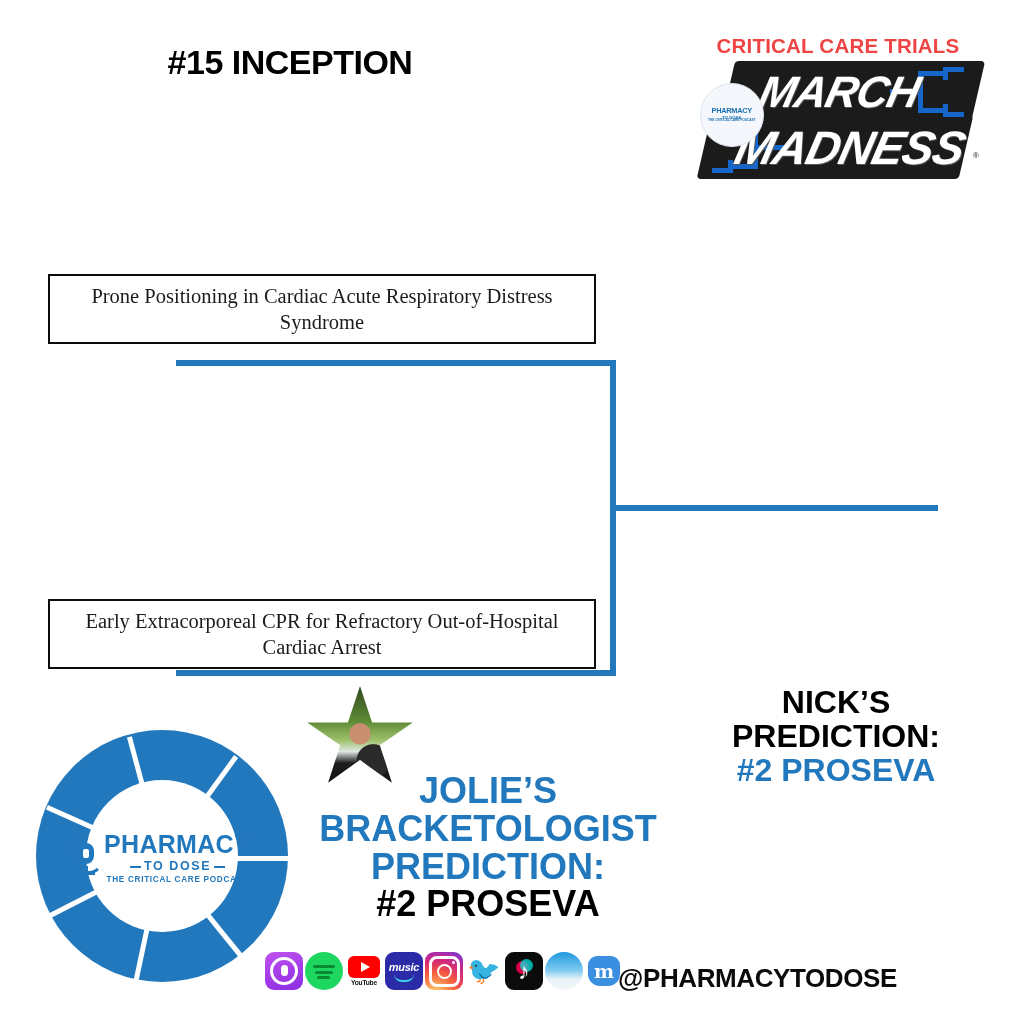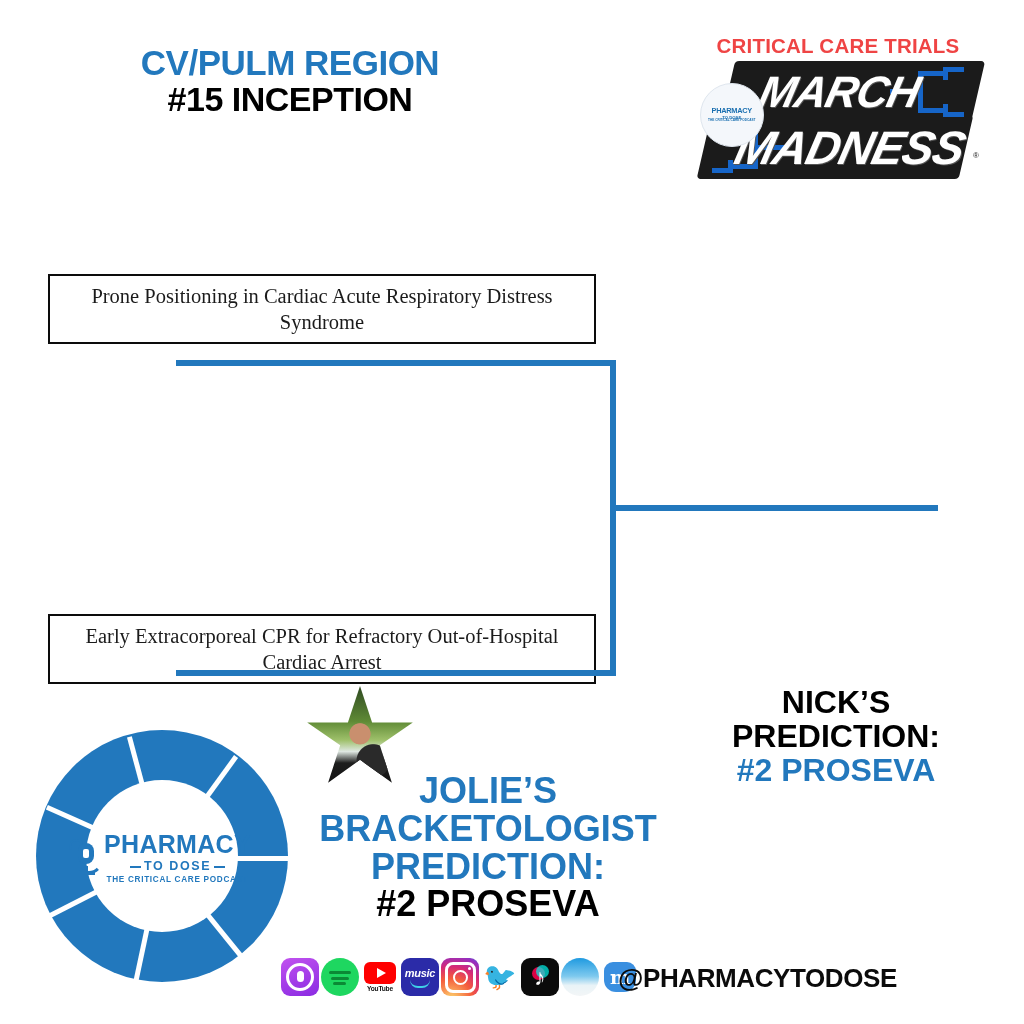--- a/index.html
+++ b/index.html
@@ -74,21 +74,21 @@
   .game-box{
     position:absolute;border:2.4px solid #0c0c0c;background:#ffffff;
     box-sizing:border-box;
     display:flex;align-items:center;justify-content:center;
     text-align:center;
     font-family:"Liberation Serif", serif;
     font-size:20.5px;color:#1b1b1b;line-height:1.28;
     padding:4px 10px;
   }
   #game-box-top{left:48px;top:274px;width:548px;height:70px;}
-  #game-box-bottom{left:48px;top:599px;width:548px;height:70px;margin-top:15px;}
+  #game-box-bottom{left:48px;top:599px;width:548px;height:70px;}
 
   .bline{position:absolute;background:#2278bd;}
   #line-top-h{left:176px;top:360px;width:440px;height:6px;}
   #line-bottom-h{left:176px;top:670px;width:440px;height:6px;}
   #line-vert{left:610px;top:360px;width:6px;height:316px;}
   #line-out-h{left:610px;top:505px;width:328px;height:6px;}
 
   
   #nick-pred{
     position:absolute;left:688px;top:685px;width:296px;text-align:center;
@@ -173,21 +173,21 @@
   #ptd-text .t2::before{left:0;}
   #ptd-text .t2::after{right:0;}
   #ptd-text .t3{
     color:#2278bd;font-weight:bold;font-size:8.2px;letter-spacing:0.7px;
     line-height:1;margin-top:4px;
   }
 
   
   #social-bar{
     position:absolute;left:265px;top:952px;height:50px;
-    display:flex;align-items:center;gap:2px;margin-left:16px;
+    display:flex;align-items:flex-start;gap:2px;
   }
   .sicon{width:38px;height:38px;border-radius:9px;position:relative;
     display:flex;align-items:center;justify-content:center;flex:0 0 auto;}
 
   #icon-apple-podcasts{background:linear-gradient(160deg,#c152ef,#8a2be2);}
   #icon-apple-podcasts .ap{
     width:22px;height:22px;border-radius:50%;
     border:3px solid #ffffff;position:relative;
   }
   #icon-apple-podcasts .ap::after{
@@ -312,21 +312,20 @@
     font-size:31px;font-weight:bold;font-style:italic;color:#0b0b0b;
     letter-spacing:-0.8px;line-height:1;
   }
 </style>
 </head>
 <body>
 
 <div class="stage">
 
   <div id="title-block">
-    <div class="tline blue">CV/PULM REGION</div>
     <div class="tline black">#15 INCEPTION</div>
   </div>
 
   <div id="mm-logo">
     <div id="mm-top">CRITICAL CARE TRIALS</div>
 
     <div id="mm-banner">
       <div class="mm-slab" id="mm-slab-a"></div>
       <div class="mm-slab" id="mm-slab-b"></div>
 

